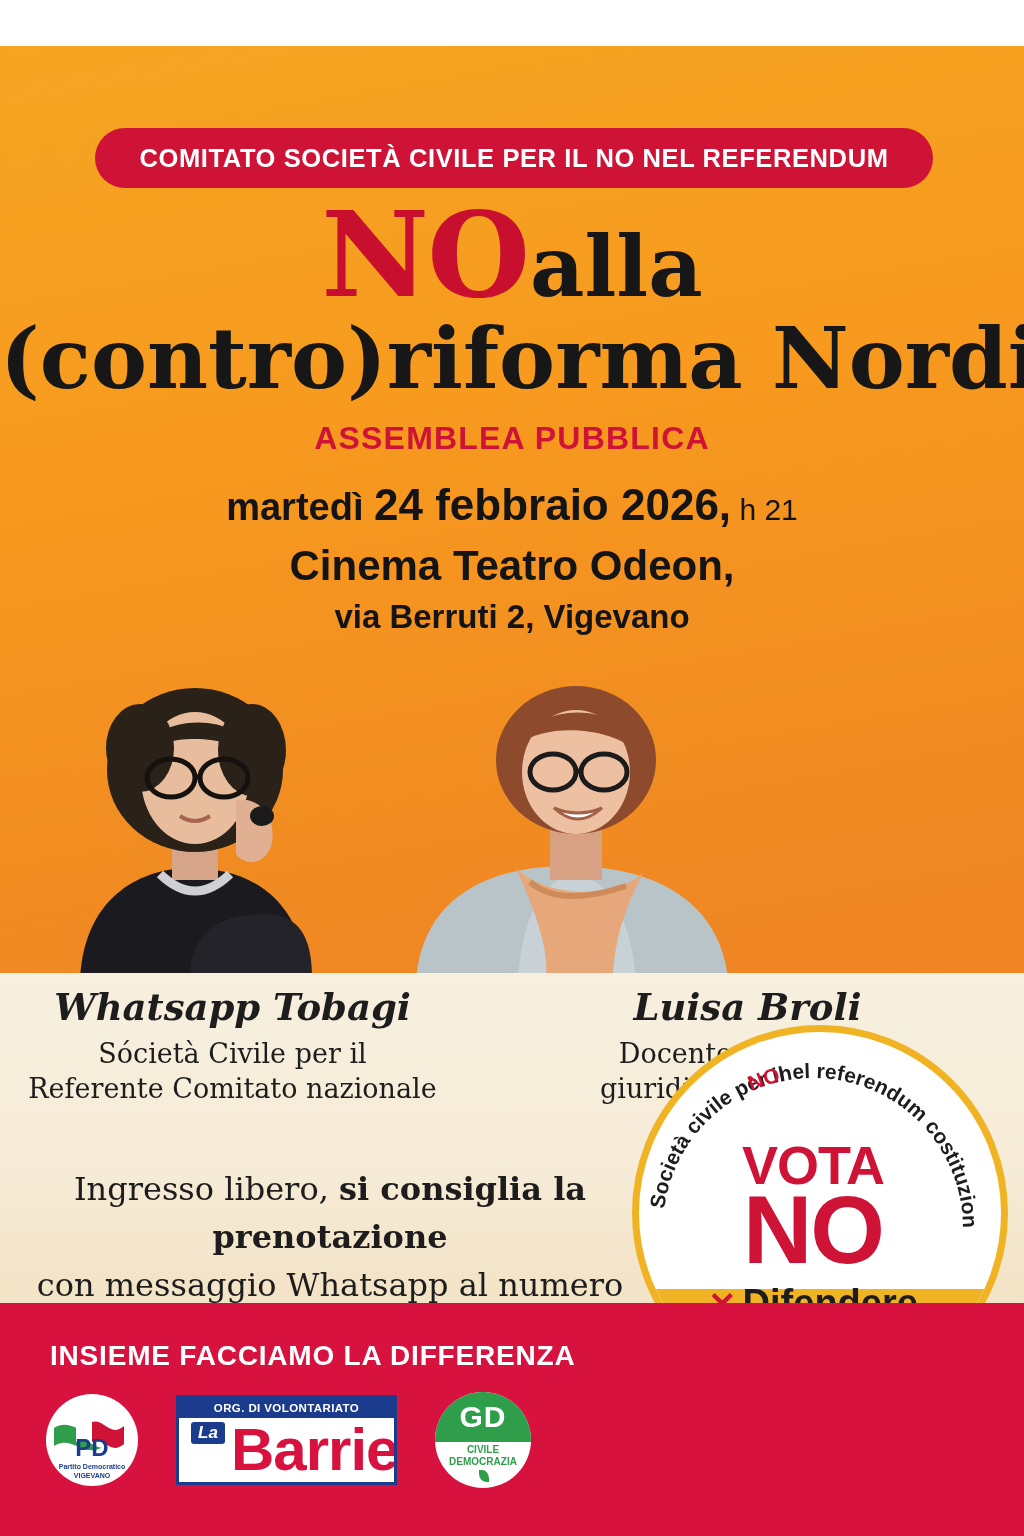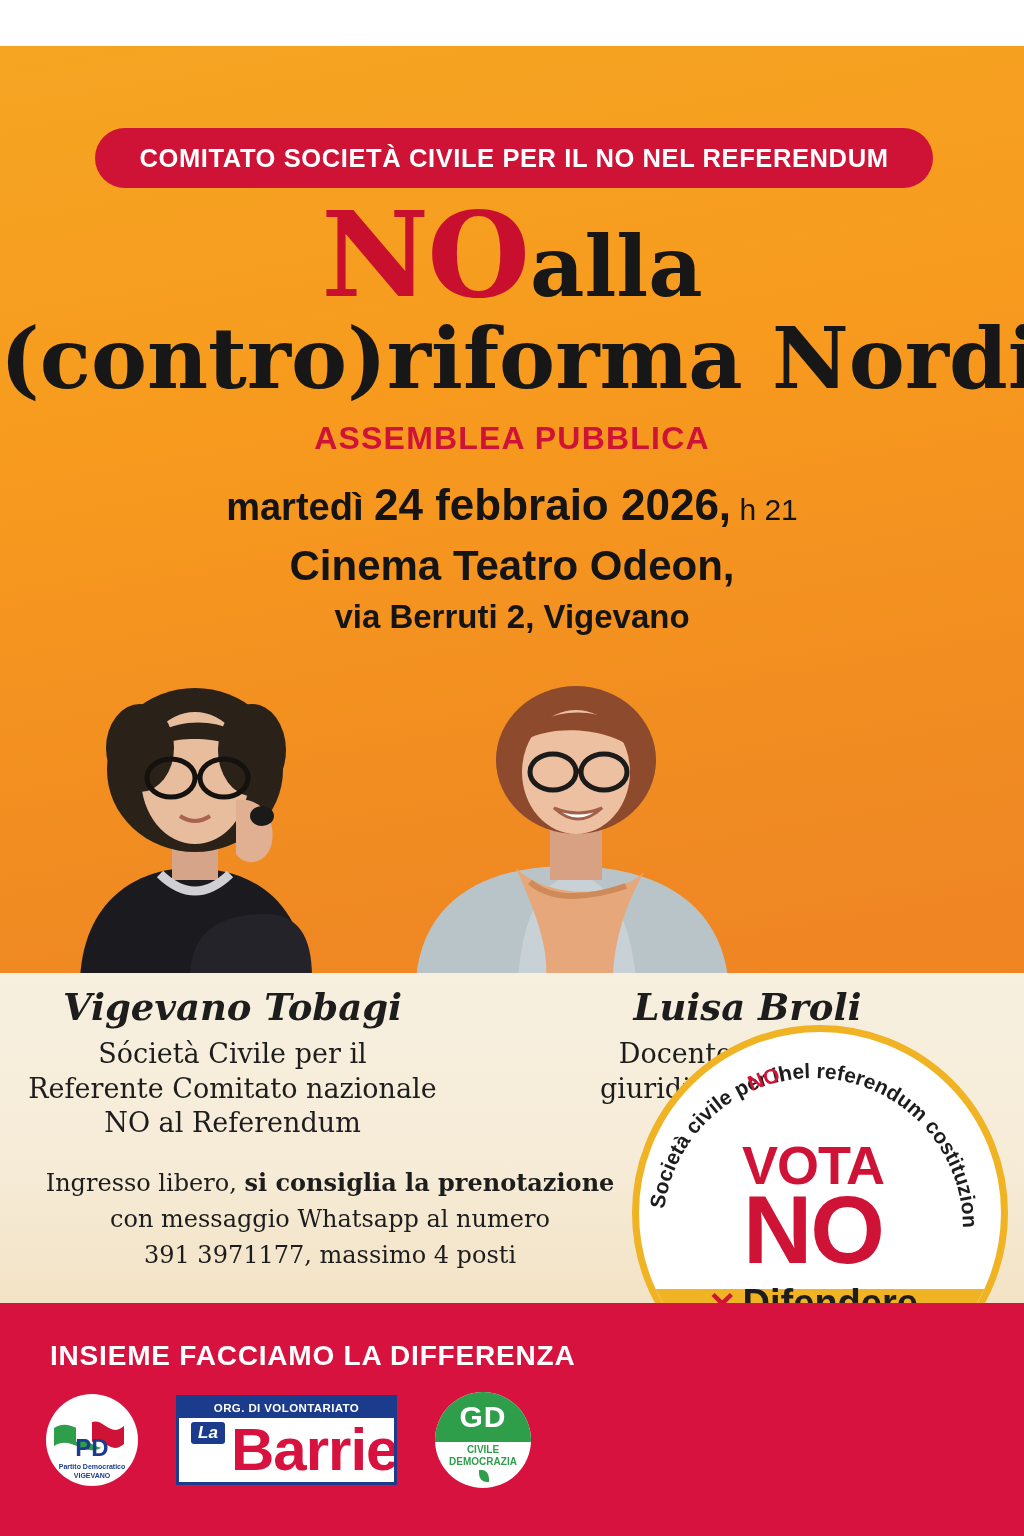--- a/index.html
+++ b/index.html
@@ -71,21 +71,21 @@
     font-size:37px;margin-bottom:8px;
   }
   .sp .role{
     font-family:"DejaVu Serif",serif;font-size:27px;line-height:1.28;
   }
   .sp.left{padding-right:40px;}
   .sp.right{padding-left:10px;padding-right:44px;}
 
   .booking{
     position:absolute;top:1165px;left:0;width:660px;text-align:center;
-    font-family:"DejaVu Serif",serif;font-size:24px;color:#1d1d1d;line-height:1.5;
+    font-family:"DejaVu Serif",serif;font-size:32px;color:#1d1d1d;line-height:1.5;
   }
   .booking b{font-weight:bold;}
 
   
   .footer{
     position:absolute;top:1303px;left:0;width:1024px;height:233px;
     background:#d7123f;
   }
   .footer-slogan{
     position:absolute;top:1340px;left:50px;width:600px;
@@ -236,25 +236,24 @@
         <line x1="178" y1="103" x2="183" y2="103" stroke="#1b1b1b" stroke-width="5"></line>
 
         <path d="M156 140 q24 22 48 0 q-24 10 -48 0 Z" fill="#ffffff" stroke="#a2604a" stroke-width="3"></path>
       </svg>
     </div>
   </div>
 
   <div class="band"></div>
   <div class="speakers">
     <div class="sp left">
-      <div class="name">Vigevano Tobagi</div>
+      <div class="name">Whatsapp Tobagi</div>
       <div class="role">
         <div>Sócietà Civile per il</div>
         <div>Referente Comitato nazionale</div>
-        <div>NO al Referendum</div>
       </div>
     </div>
     <div class="sp right">
       <div class="name">Luisa Broli</div>
       <div class="role">
         <div>Docente di scienze</div>
         <div>giuridico-economiche</div>
         <div>e formatrice</div>
       </div>
     </div>

